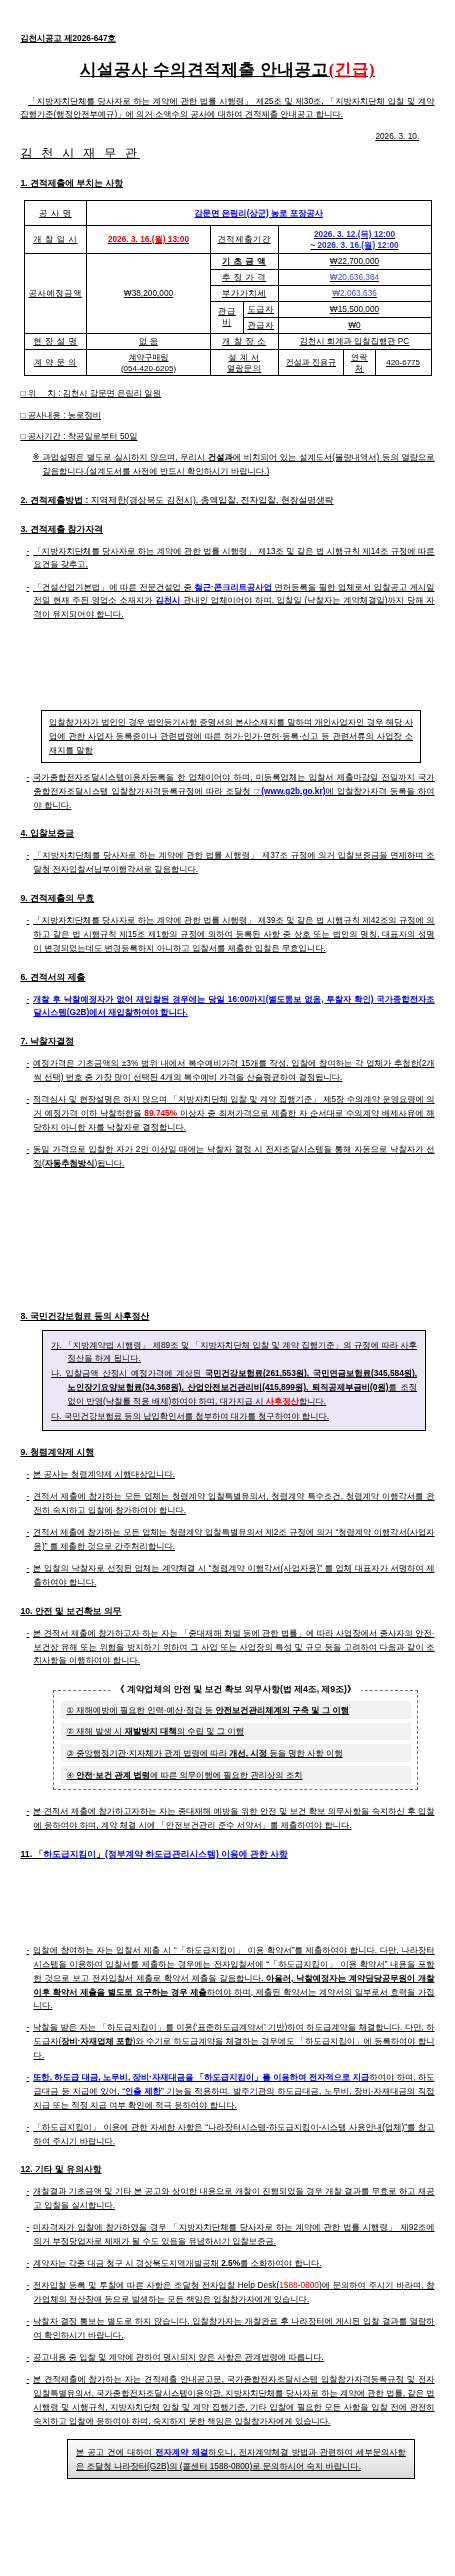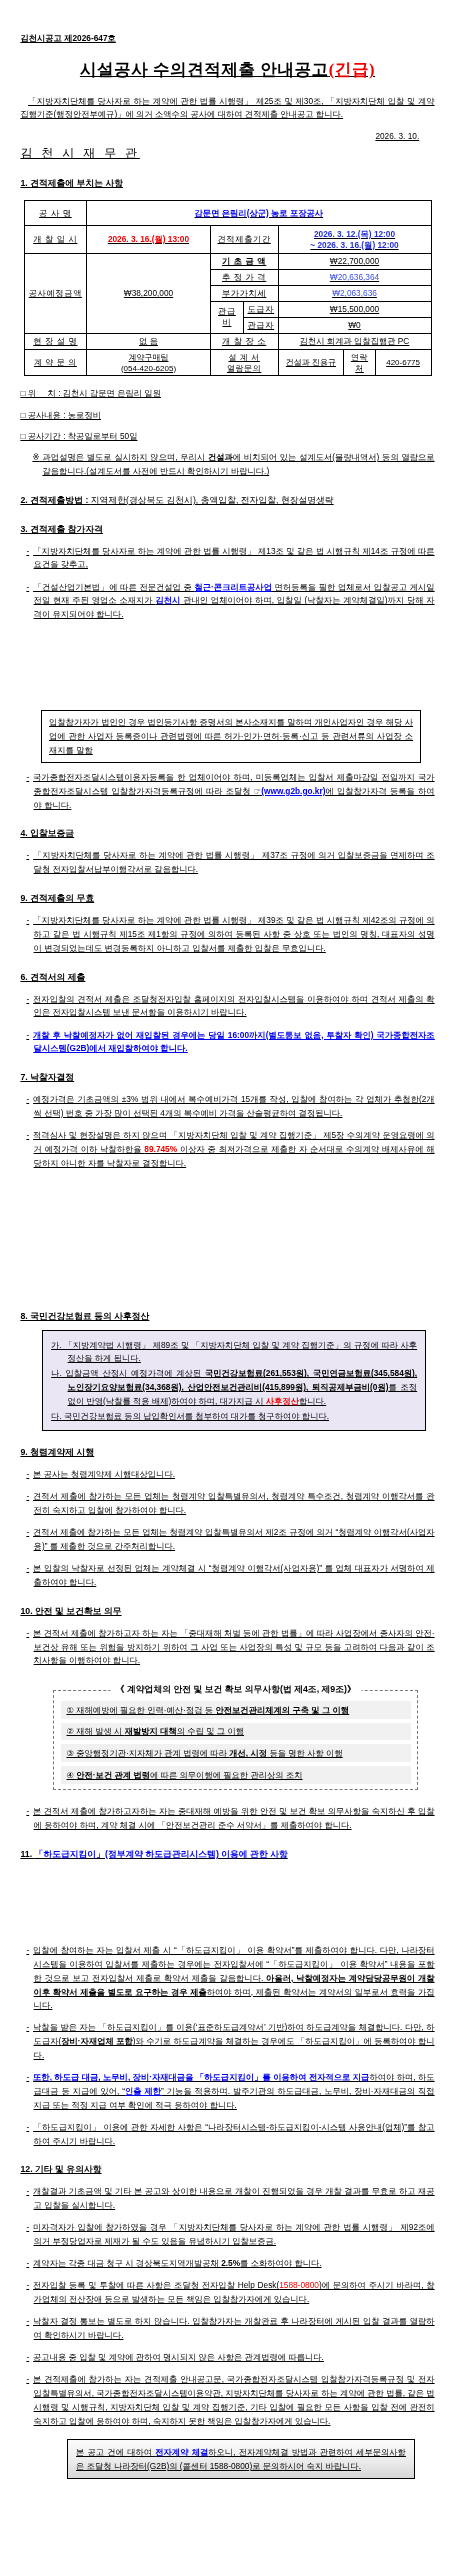--- a/index.html
+++ b/index.html
@@ -158,26 +158,26 @@
 
   <p class="item"><span class="dash">-</span><span>국가종합전자조달시스템이용자등록을 한 업체이어야 하며, 미등록업체는 입찰서 제출마감일 전일까지 국가종합전자조달시스템 입찰참가자격등록규정에 따라 조달청 ☞</span><a class="link">(www.g2b.go.kr)</a><span>에 입찰참가자격 등록을 하여야 합니다.</span></p>
 
   <p class="h">4. 입찰보증금</p>
   <p class="item"><span class="dash">-</span><span>「지방자치단체를 당사자로 하는 계약에 관한 법률 시행령」 제37조 규정에 의거 입찰보증금을 면제하며 조달청 전자입찰서납부이행각서로 갈음합니다.</span></p>
 
   <p class="h">9. 견적제출의 무효</p>
   <p class="item"><span class="dash">-</span><span>「지방자치단체를 당사자로 하는 계약에 관한 법률 시행령」 제39조 및 같은 법 시행규칙 제42조의 규정에 의하고 같은 법 시행규칙 제15조 제1항의 규정에 의하여 등록된 사항 중 상호 또는 법인의 명칭, 대표자의 성명이 변경되었는데도 변경등록하지 아니하고 입찰서를 제출한 입찰은 무효입니다.</span></p>
 
   <p class="h">6. 견적서의 제출</p>
-  <p class="item"><span class="dash">-</span><span>전자입찰의 견적서 제출은 조달청전자입찰 홈페이지의 전자입찰시스템을 이용하여야 하며 견적서 제출의 확인은 전자입찰시스템 보낸 문서함을 이용하시기 바랍니다.</span></p>
   <p class="item"><span class="dash">-</span><span class="link">개찰 후 낙찰예정자가 없어 재입찰된 경우에는 당일 16:00까지(별도통보 없음, 투찰자 확인) 국가종합전자조달시스템(G2B)에서 재입찰하여야 합니다.</span></p>
 
   <p class="h">7. 낙찰자결정</p>
   <p class="item"><span class="dash">-</span><span>예정가격은 기초금액의 ±3% 범위 내에서 복수예비가격 15개를 작성, 입찰에 참여하는 각 업체가 추첨한(2개씩 선택) 번호 중 가장 많이 선택된 4개의 복수예비 가격을 산술평균하여 결정됩니다.</span></p>
   <p class="item"><span class="dash">-</span><span>적격심사 및 현장설명은 하지 않으며 「지방자치단체 입찰 및 계약 집행기준」 제5장 수의계약 운영요령에 의거 예정가격 이하 낙찰하한율 </span><span class="red b">89.745%</span><span> 이상자 중 최저가격으로 제출한 자 순서대로 수의계약 배제사유에 해당하지 아니한 자를 낙찰자로 결정합니다.</span></p>
+  <p class="item"><span class="dash">-</span><span>동일 가격으로 입찰한 자가 2인 이상일 때에는 낙찰자 결정 시 전자조달시스템을 통해 자동으로 낙찰자가 선정(</span><span class="b u">자동추첨방식</span><span>)됩니다.</span></p>
 
   <div class="pgbreak" style="height:124px;"></div>
 
   <p class="h">8. 국민건강보험료 등의 사후정산</p>
   <div class="purplebox">
     <p class="li">가. 「지방계약법 시행령」 제89조 및 「지방자치단체 입찰 및 계약 집행기준」의 규정에 따라 사후정산을 하게 됩니다.</p>
     <p class="li"><span>나. 입찰금액 산정시 예정가격에 계상된 </span><span class="b">국민건강보험료(261,553원), 국민연금보험료(345,584원), 노인장기요양보험료(34,368원), 산업안전보건관리비(415,899원), 퇴직공제부금비(0원)</span><span>를 조정 없이 반영(낙찰률 적용 배제)하여야 하며, 대가지급 시 </span><span class="red b">사후정산</span><span>합니다.</span></p>
     <p class="li">다. 국민건강보험료 등의 납입확인서를 첨부하여 대가를 청구하여야 합니다.</p>
   </div>
 

